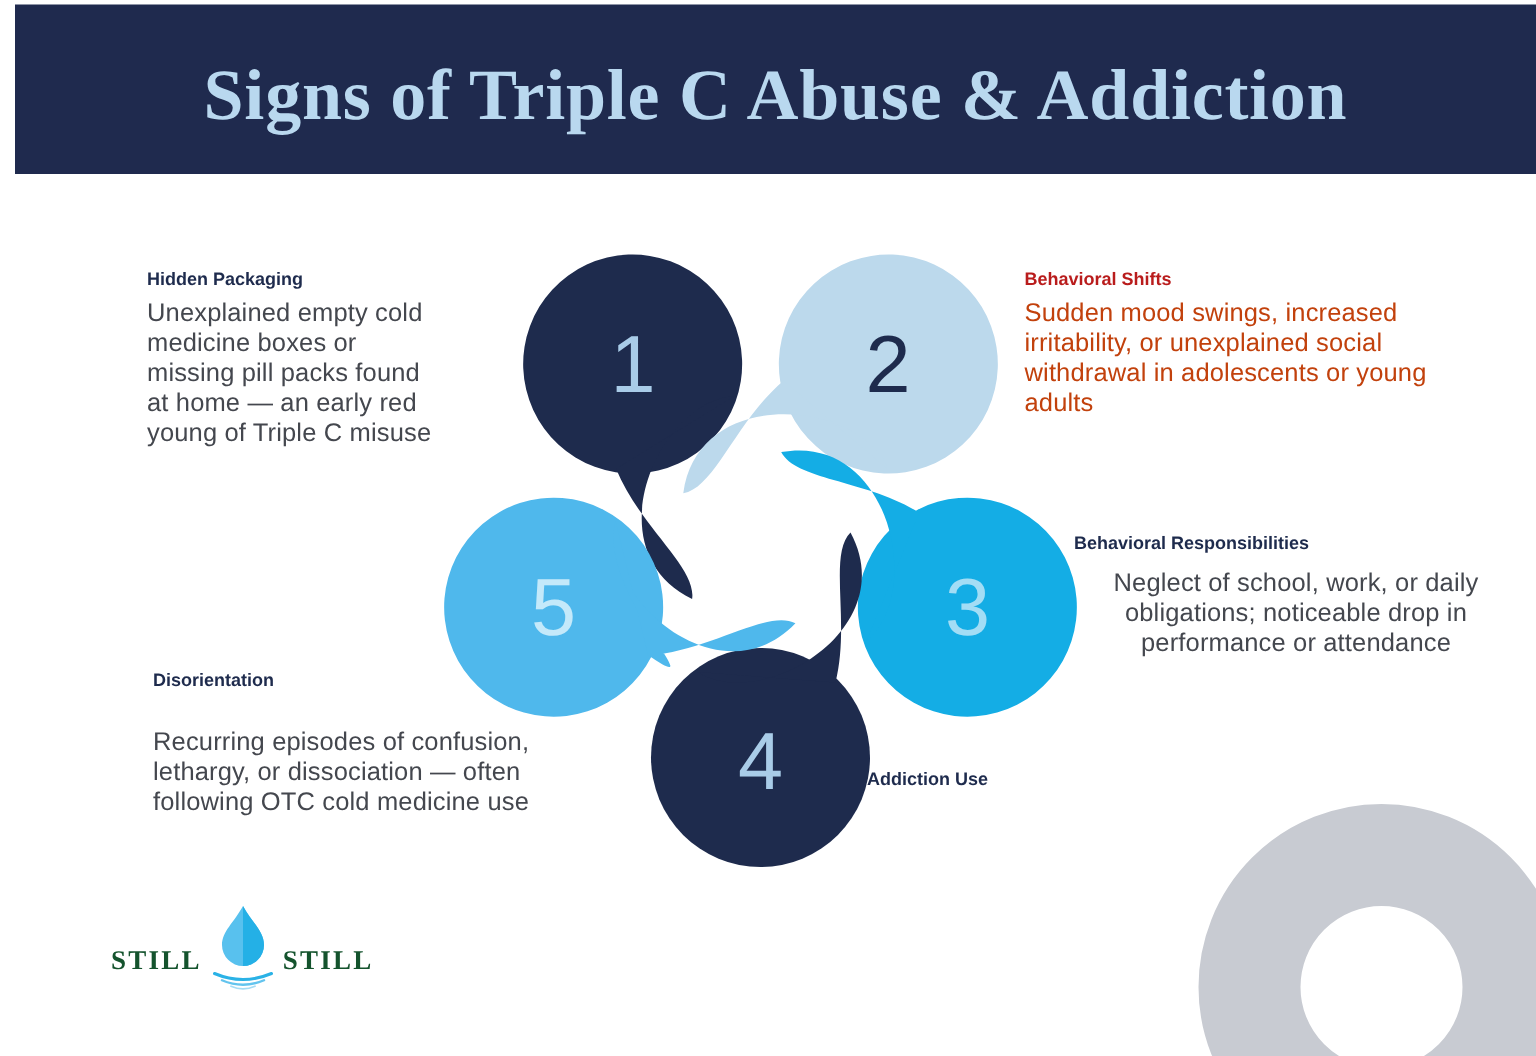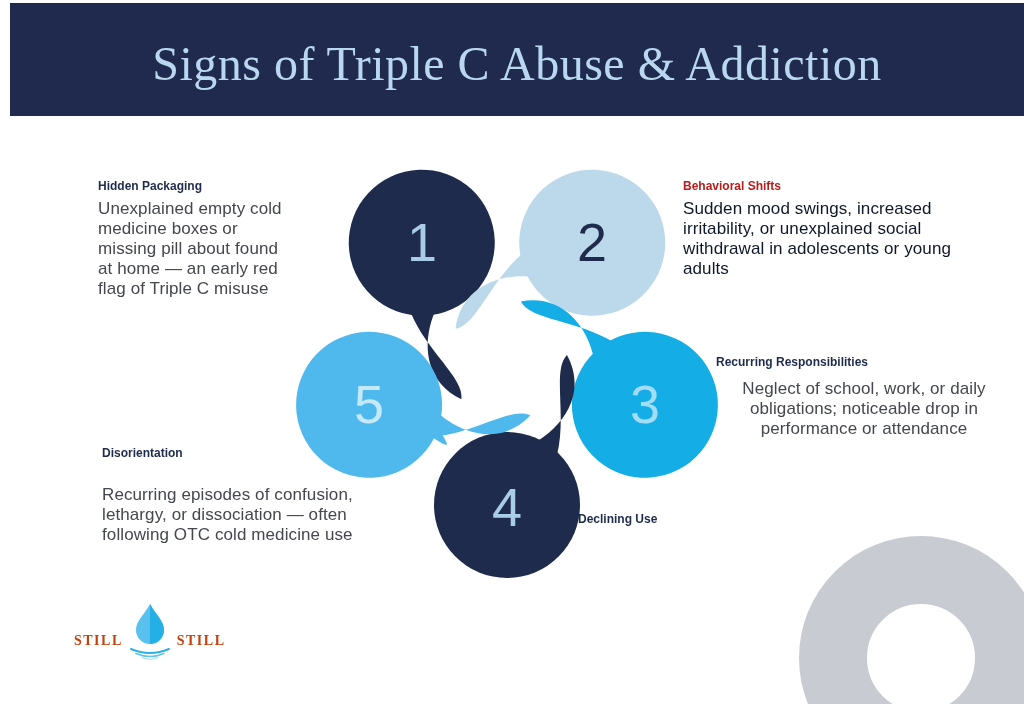--- a/index.html
+++ b/index.html
@@ -6,42 +6,42 @@
   .canvas{
     position:relative;width:1024px;height:704px;overflow:hidden;background:#ffffff;
     font-family:"Liberation Sans",sans-serif;
   }
   .header-band{
     position:absolute;left:10px;top:3px;width:1014px;height:113px;
     display:flex;align-items:center;justify-content:center;
   }
   .header-band h1{
     margin:0;padding-top:8px;
-    font-family:"Liberation Serif",serif;font-weight:400;
+    font-family:"Liberation Serif",serif;font-weight:700;
     font-size:48px;letter-spacing:.5px;line-height:1;
   }
   .pinwheel{position:absolute;left:0;top:0;}
   .num{
     font-family:"Liberation Sans",sans-serif;
     font-size:54px;font-weight:400;
   }
   .section{position:absolute;}
   .section h2{
     margin:0 0 5px 0;font-size:12px;font-weight:700;line-height:1.15;
   }
   .section p{
     margin:0;font-size:17px;line-height:1.18;letter-spacing:.1px;
   }
   .logo{
     position:absolute;left:74px;top:602px;
     display:flex;align-items:center;gap:5px;
   }
   .logo .word{
     font-family:"Liberation Serif",serif;font-weight:700;
-    font-size:14px;letter-spacing:1.5px;color:#c2410c;margin-top:19px;
+    font-size:18px;letter-spacing:1.5px;color:#14532d;margin-top:19px;
   }
 </style>
 </head>
 <body>
 
 <div class="canvas">
 
   <div class="header-band" id="band" style="background: rgb(31, 42, 78);">
     <h1 style="color: rgb(185, 216, 239);">Signs of Triple C Abuse &amp; Addiction</h1>
   </div>
@@ -77,35 +77,35 @@
 
     <text class="num" x="422" y="261" text-anchor="middle" fill="#a9cce8">1</text>
     <text class="num" x="592" y="261" text-anchor="middle" fill="#1e2b4d">2</text>
     <text class="num" x="645" y="423" text-anchor="middle" fill="#a3ddf5">3</text>
     <text class="num" x="507" y="526" text-anchor="middle" fill="#a9cce8">4</text>
     <text class="num" x="369" y="423" text-anchor="middle" fill="#c4e9fa">5</text>
   </svg>
 
   <div class="section" style="left:98px;top:180px;width:200px;">
     <h2 style="color: rgb(30, 43, 77);">Hidden Packaging</h2>
-    <p style="width: 198px; color: rgb(68, 71, 78);">Unexplained empty cold medicine boxes or missing pill about found at home — an early red flag of Triple C misuse</p>
+    <p style="width: 198px; color: rgb(68, 71, 78);">Unexplained empty cold medicine boxes or missing pill packs found at home — an early red young of Triple C misuse</p>
   </div>
 
   <div class="section" style="left:683px;top:180px;width:292px;">
     <h2 style="color: #b91c1c;">Behavioral Shifts</h2>
-    <p style="width: 292px; color: #0f172a;">Sudden mood swings, increased irritability, or unexplained social withdrawal in adolescents or young adults</p>
+    <p style="width: 292px; color: #c2410c;">Sudden mood swings, increased irritability, or unexplained social withdrawal in adolescents or young adults</p>
   </div>
 
   <div class="section" style="left:716px;top:356px;width:296px;">
-    <h2 style="width: 170px; margin-bottom: 9px; color: rgb(30, 43, 77);">Recurring Responsibilities</h2>
+    <h2 style="width: 170px; margin-bottom: 9px; color: rgb(30, 43, 77);">Behavioral Responsibilities</h2>
     <p style="width: 296px; color: rgb(68, 71, 78); text-align: center;">Neglect of school, work, or daily obligations; noticeable drop in performance or attendance</p>
   </div>
 
   <div class="section" style="left:578px;top:513px;width:224px;">
-    <h2 style="color: rgb(30, 43, 77);">Declining Use</h2>
+    <h2 style="color: rgb(30, 43, 77);">Addiction Use</h2>
   </div>
 
   <div class="section" style="left:102px;top:447px;width:264px;">
     <h2 style="margin-bottom: 24px; color: rgb(30, 43, 77);">Disorientation</h2>
     <p style="width: 262px; color: rgb(68, 71, 78);">Recurring episodes of confusion, lethargy, or dissociation — often following OTC cold medicine use</p>
   </div>
 
   <div class="logo">
     <span class="word">STILL</span>
     <svg width="44" height="58" viewBox="0 0 44 58">

